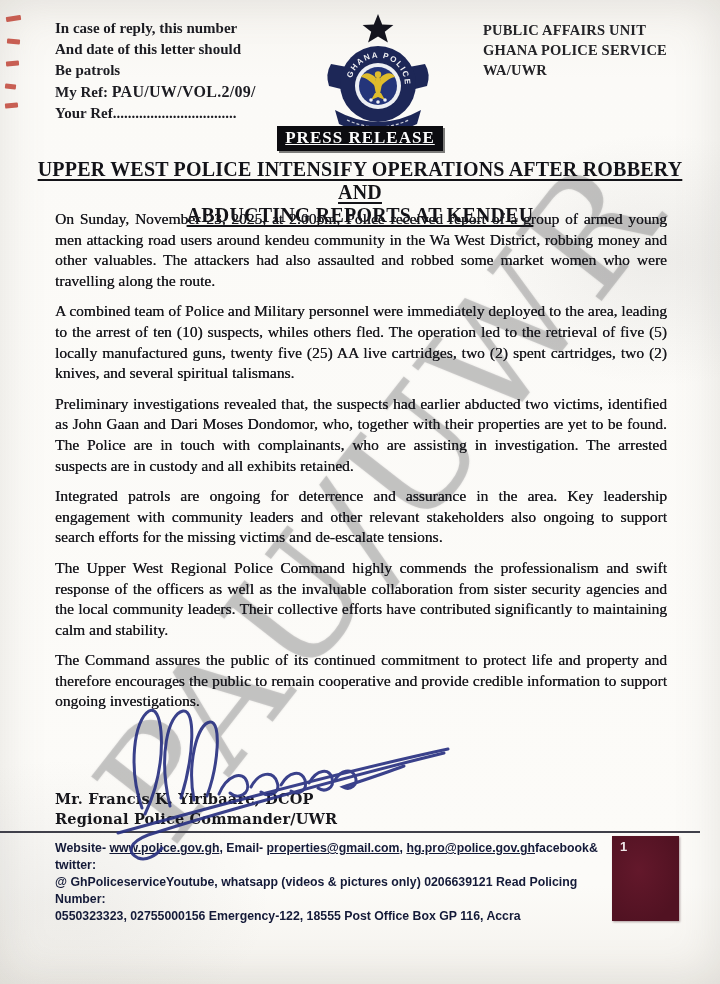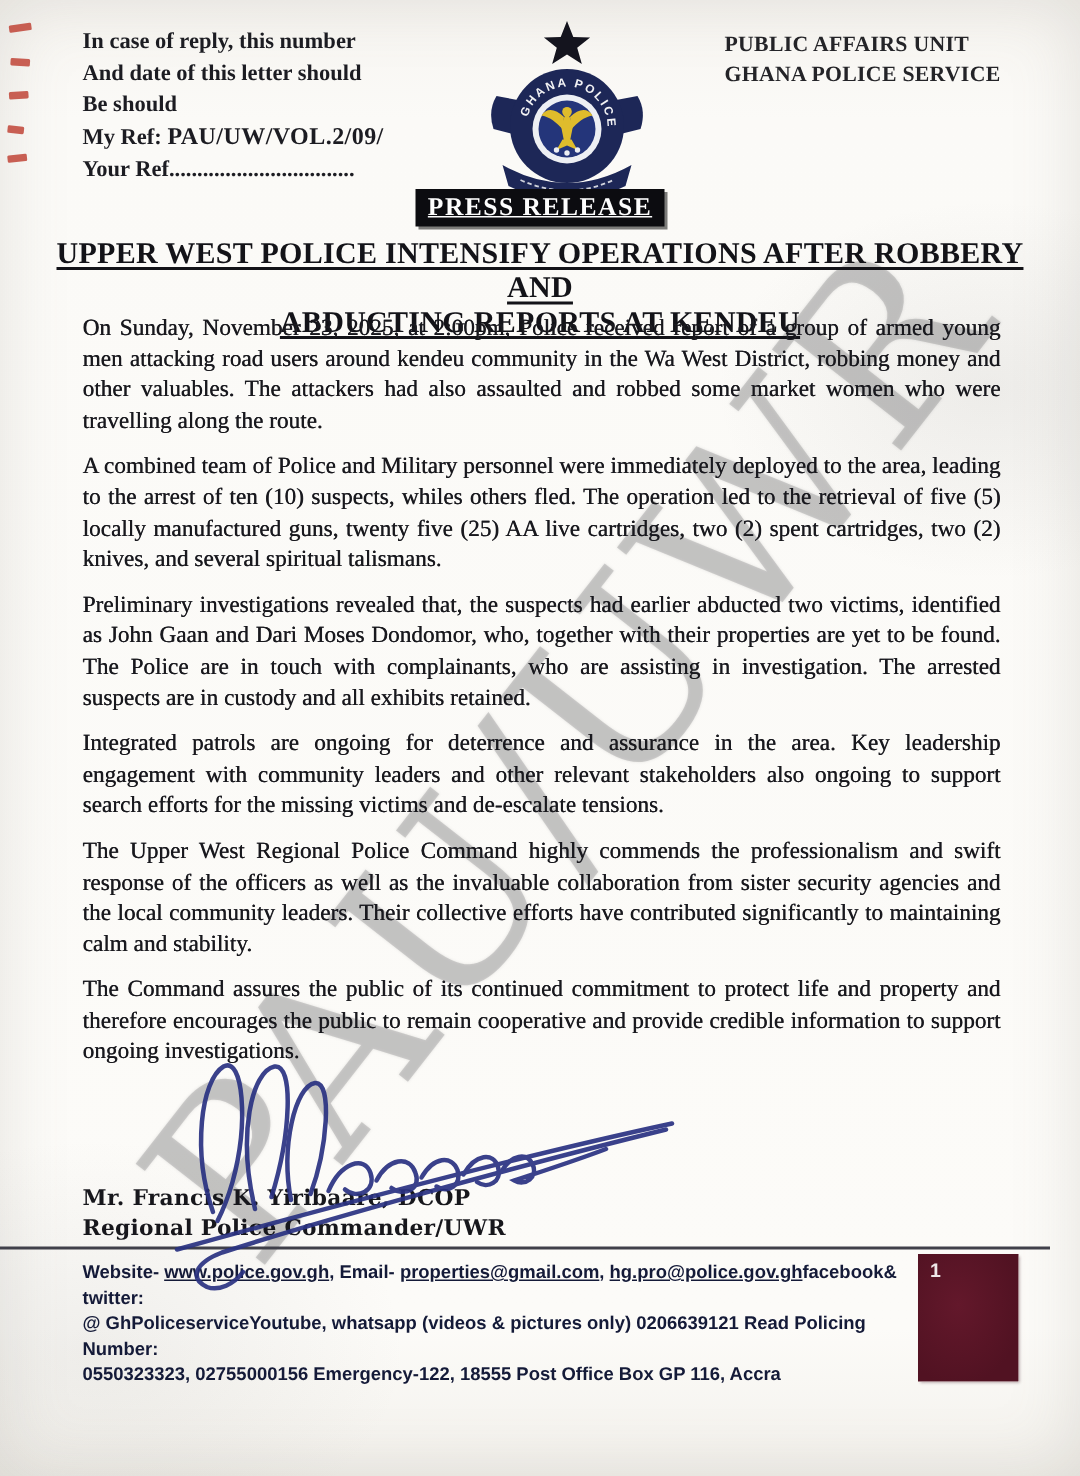--- a/index.html
+++ b/index.html
@@ -87,21 +87,21 @@
   <div class="red-mark rm2"></div>
   <div class="red-mark rm3"></div>
   <div class="red-mark rm4"></div>
   <div class="red-mark rm5"></div>
 
   <div class="content">
 
     <div class="reply-block">
       <div>In case of reply, this number</div>
       <div>And date of this letter should</div>
-      <div>Be should</div>
+      <div>Be patrols</div>
       <div><span>My Ref: </span><span class="ref-value">PAU/UW/VOL.2/09/</span></div>
       <div>Your Ref.................................</div>
     </div>
 
     <svg class="crest" viewBox="0 0 150 132" aria-label="ghana-police-service-crest">
 
       <polygon points="75,2 79.2,12.6 90.4,13.0 81.8,19.8 84.9,30.6 75,24.4 65.1,30.6 68.2,19.8 59.6,13.0 70.8,12.6" fill="#14141e"></polygon>
 
       <path d="M28 52 Q22 62 26 74 L58 82 L60 58 Z" fill="#1d2757"></path>
       <path d="M122 52 Q128 62 124 74 L92 82 L90 58 Z" fill="#1d2757"></path>
@@ -127,20 +127,21 @@
       <circle cx="75" cy="90" r="1.8" fill="#edeff3"></circle>
       <circle cx="82" cy="88" r="1.8" fill="#edeff3"></circle>
 
       <path d="M32 98 Q75 122 118 98 L114 112 Q75 132 36 112 Z" fill="#1d2757"></path>
       <path d="M44 108 Q75 122 106 108" stroke="#cfd2dc" stroke-width="1.2" fill="none" stroke-dasharray="3 2"></path>
     </svg>
 
     <div class="unit-block">
       <div>PUBLIC AFFAIRS UNIT</div>
       <div>GHANA POLICE SERVICE</div>
+      <div>WA/UWR</div>
     </div>
 
     <div class="press-release-wrap">
       <span class="press-release">PRESS RELEASE</span>
     </div>
 
     <div class="title-wrap">
       <div><span class="u">UPPER WEST POLICE INTENSIFY OPERATIONS AFTER ROBBERY AND</span></div>
       <div><span class="u">ABDUCTING REPORTS AT KENDEU</span></div>
     </div>

